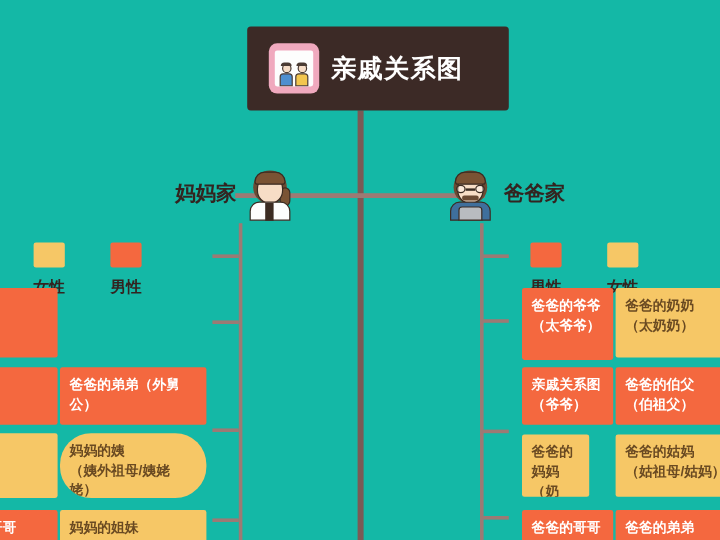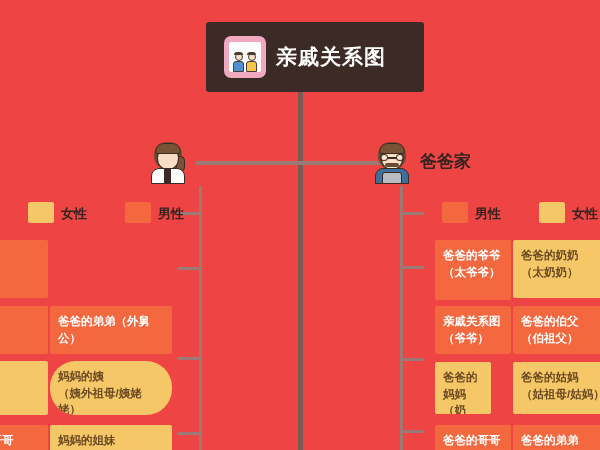--- a/index.html
+++ b/index.html
@@ -11,21 +11,21 @@
     height: 450px;
     overflow: hidden;
     background: #fbeae8;
     font-family: "Liberation Sans", "DejaVu Sans", sans-serif;
   }
   #canvas {
     position: relative;
     width: 600px;
     height: 450px;
     overflow: hidden;
-    background: #ef4444;
+    background: #14b8a6;
   }
 
   
   .trunk-v {
     position: absolute;
     left: 298px;
     top: 92px;
     width: 5px;
     height: 358px;
     background: #7a5a55;
@@ -193,21 +193,21 @@
   
   .legend {
     position: absolute;
     top: 202px;
     display: flex;
     align-items: center;
     gap: 8px;
   }
   .legend-left  { left: 28px; }
   .legend-right { left: 442px; }
-  .legend-item { display: flex; align-items: flex-end; gap: 7px; }
+  .legend-item { display: flex; align-items: center; gap: 7px; flex-direction: column; }
   .swatch { width: 26px; height: 21px; border-radius: 2px; flex: none; }
   .legend-text {
     font-size: 13px;
     font-weight: bold;
     color: #332420;
     white-space: nowrap;
   }
   .legend-gap { width: 22px; }
 
   
@@ -244,20 +244,21 @@
           <div class="mini-hair"></div>
           <div class="mini-head"></div>
           <div class="mini-body body-yellow"></div>
         </div>
       </div>
     </div>
     <div class="title-text">亲戚关系图</div>
   </div>
 
   <div class="branch-label branch-left">
+    <div class="branch-text">妈妈家</div>
     <div class="avatar">
       <div class="av-hair-back"></div>
       <div class="av-ponytail"></div>
       <div class="av-face"></div>
       <div class="av-fringe"></div>
       <div class="av-body body-white"></div>
       <div class="av-collar"></div>
     </div>
   </div>
 

